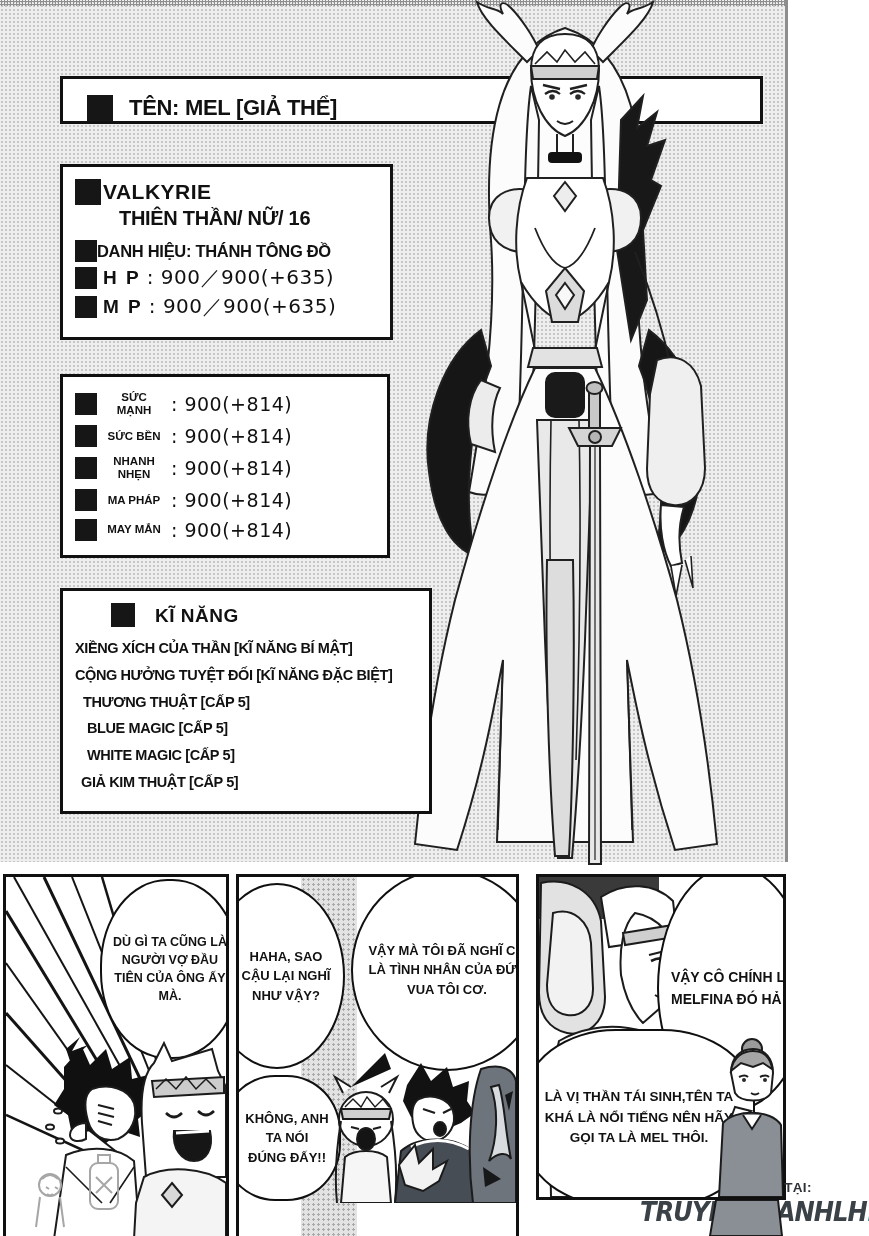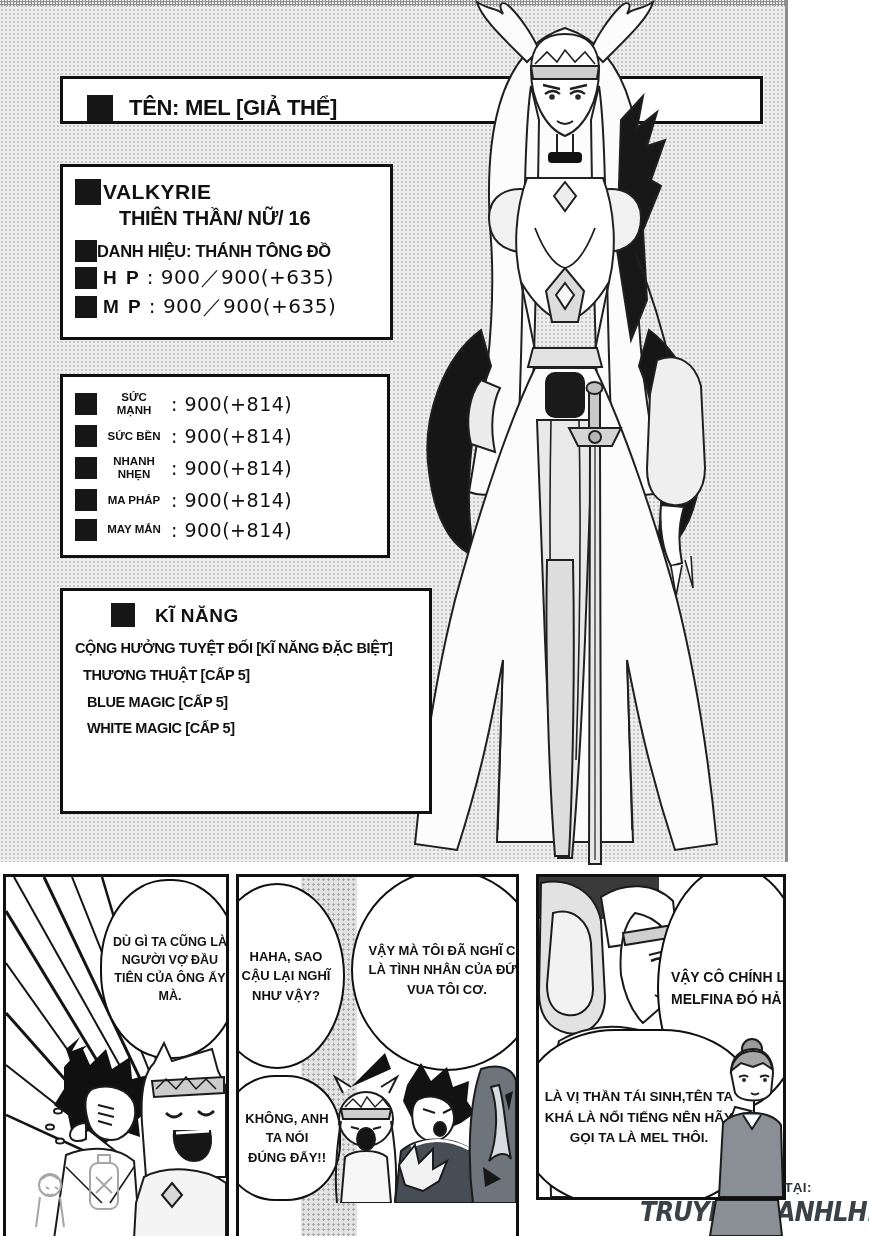--- a/index.html
+++ b/index.html
@@ -189,24 +189,26 @@
       <span class="stat-label">MAY MẮN</span>
       <span class="stat-value">: 900(+814)</span>
     </div>
   </div>
 
   <div class="infobox skills-box">
     <div class="skills-head">
       <span class="bullet"></span>
       <span class="skills-title">KĨ NĂNG</span>
     </div>
+    <div class="skill-item">XIỀNG XÍCH CỦA THẦN [KĨ NĂNG BÍ MẬT]</div>
     <div class="skill-item">CỘNG HƯỞNG TUYỆT ĐỐI [KĨ NĂNG ĐẶC BIỆT]</div>
     <div class="skill-item" style="padding-left:8px">THƯƠNG THUẬT [CẤP 5]</div>
     <div class="skill-item" style="padding-left:12px">BLUE MAGIC [CẤP 5]</div>
     <div class="skill-item" style="padding-left:12px">WHITE MAGIC [CẤP 5]</div>
+    <div class="skill-item" style="padding-left:6px">GIẢ KIM THUẬT [CẤP 5]</div>
   </div>
 
   <div class="panel panel1">
     <svg class="art" style="left:0;top:0" width="220" height="362" viewBox="0 0 220 362">
       <g stroke="#141414" fill="none">
         <path d="M0,34 L118,228" stroke-width="3"></path>
         <path d="M8,0 L128,214" stroke-width="2"></path>
         <path d="M38,0 L138,210" stroke-width="3"></path>
         <path d="M66,0 L148,206" stroke-width="2"></path>
         <path d="M96,0 L156,202" stroke-width="2.5"></path>

